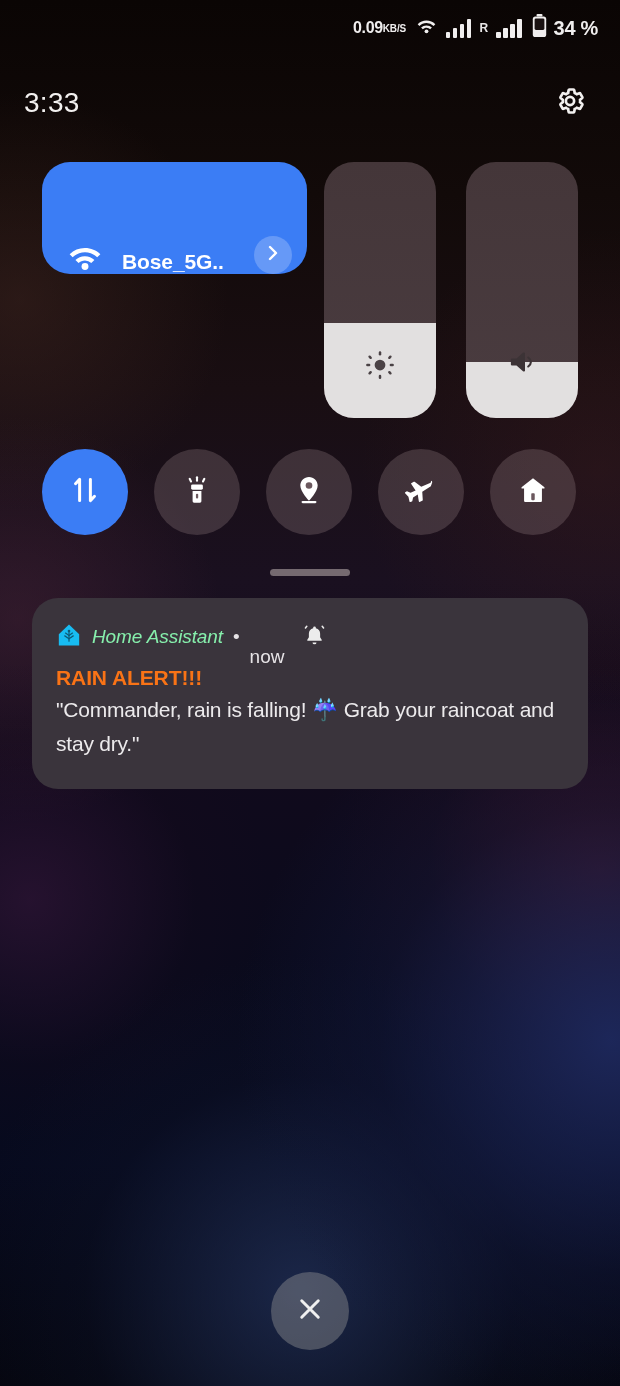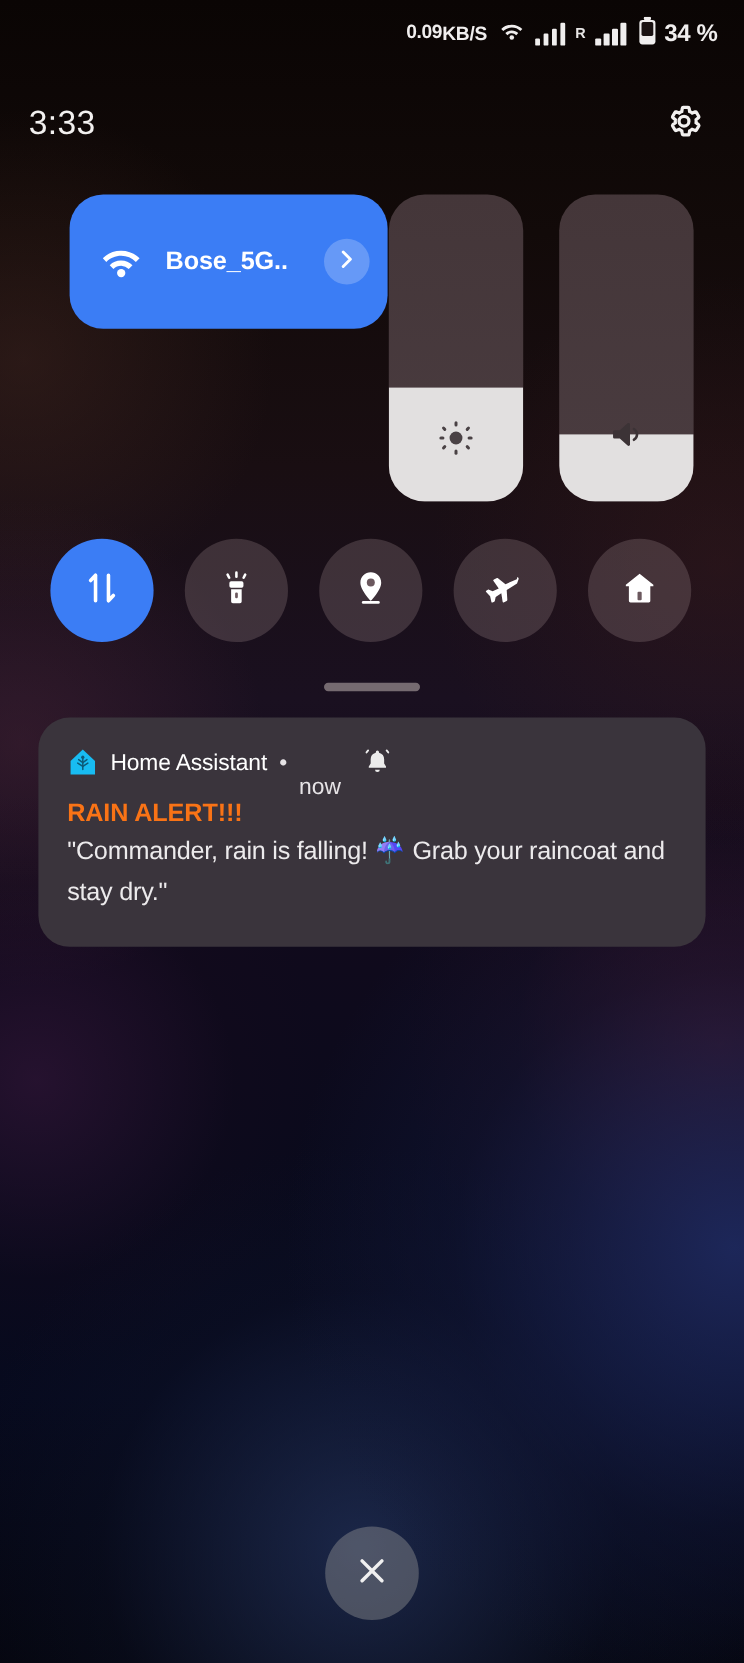--- a/index.html
+++ b/index.html
@@ -25,21 +25,21 @@
 
   
   #statusbar {
     position:absolute; top:0; left:0; right:0; height:56px;
     display:flex; align-items:center; justify-content:flex-end;
     padding-right:22px; gap:7px;
     color:#f0eeee;
   }
   .net-speed { display:flex; flex-direction:row; align-items:center; line-height:1; margin-right:1px; }
   .net-speed .rate { font-size:16px; font-weight:bold; letter-spacing:-0.3px; }
-  .net-speed .unit { font-size:16px; font-weight:bold; margin-top:1px; letter-spacing:-0.2px; }
+  .net-speed .unit { font-size:10px; font-weight:bold; margin-top:1px; letter-spacing:-0.2px; }
   .bars { display:flex; align-items:flex-end; gap:2.5px; height:19px; }
   .bars i { display:block; width:4.5px; background:#f0eeee; border-radius:1px; }
   .bars i:nth-child(1){height:6px;} .bars i:nth-child(2){height:10px;}
   .bars i:nth-child(3){height:14px;} .bars i:nth-child(4){height:19px;}
   .roam { font-size:12px; font-weight:bold; color:#e9e7e7; margin:0 1px; }
   .batt-pct { font-size:20px; font-weight:bold; letter-spacing:-0.3px; }
 
   
   #clockrow {
     position:absolute; top:76px; left:0; right:0; height:54px;
@@ -48,23 +48,23 @@
   #clock-time { color:#f2f0ef; font-size:28px; margin-left:24px; letter-spacing:0.3px; }
   #clock-date { color:#f2f0ef; font-size:28px; margin-left:27px; letter-spacing:0.2px; }
   #settings-btn {
     position:absolute; right:28px; top:50%; transform:translateY(-50%);
     width:44px; height:44px; display:flex; align-items:center; justify-content:center;
     cursor:pointer;
   }
 
   
   .tile {
-    position:absolute; left:58px; width:265px; height:112px;
+    position:absolute; left:42px; width:265px; height:112px;
     background:#3b7df5; border-radius:28px;
-    display:flex; align-items:center; cursor:pointer;
+    display:flex; align-items:flex-end; cursor:pointer;
   }
   #tile-wifi { top:162px; }
   #tile-bt   { top:306px; }
   .tile-icon { width:62px; display:flex; align-items:center; justify-content:center; margin-left:12px; }
   .tile-label {
     flex:1; color:#fff; font-size:21px; font-weight:bold;
     letter-spacing:-0.1px; margin-left:6px; white-space:nowrap; overflow:hidden;
   }
   .tile-chev {
     width:38px; height:38px; border-radius:50%;
@@ -106,21 +106,21 @@
     background:#756a70; cursor:pointer;
   }
 
   
   #notification {
     position:absolute; top:598px; left:32px; width:556px;
     border-radius:26px; background:#3a343c;
     padding:26px 24px 28px 24px; cursor:pointer;
   }
   #notif-header { display:flex; align-items:center; gap:10px; height:26px; }
-  #notif-app { color:#ffffff; font-size:19px; letter-spacing:-0.1px; }
+  #notif-app { color:#86efac; font-size:19px; letter-spacing:-0.1px;font-style:italic; }
   #notif-dot { color:#e6e3e6; font-size:19px; }
   #notif-time { color:#e6e3e6; font-size:19px;margin-top:40px; }
   #notif-title {
     color:#f97316; font-size:21px; font-weight:bold;
     margin-top:16px; letter-spacing:-0.1px;
   }
   #notif-body {
     color:#eceaec; font-size:21px; line-height:1.62;
     margin-top:3px; letter-spacing:-0.2px;
   }

